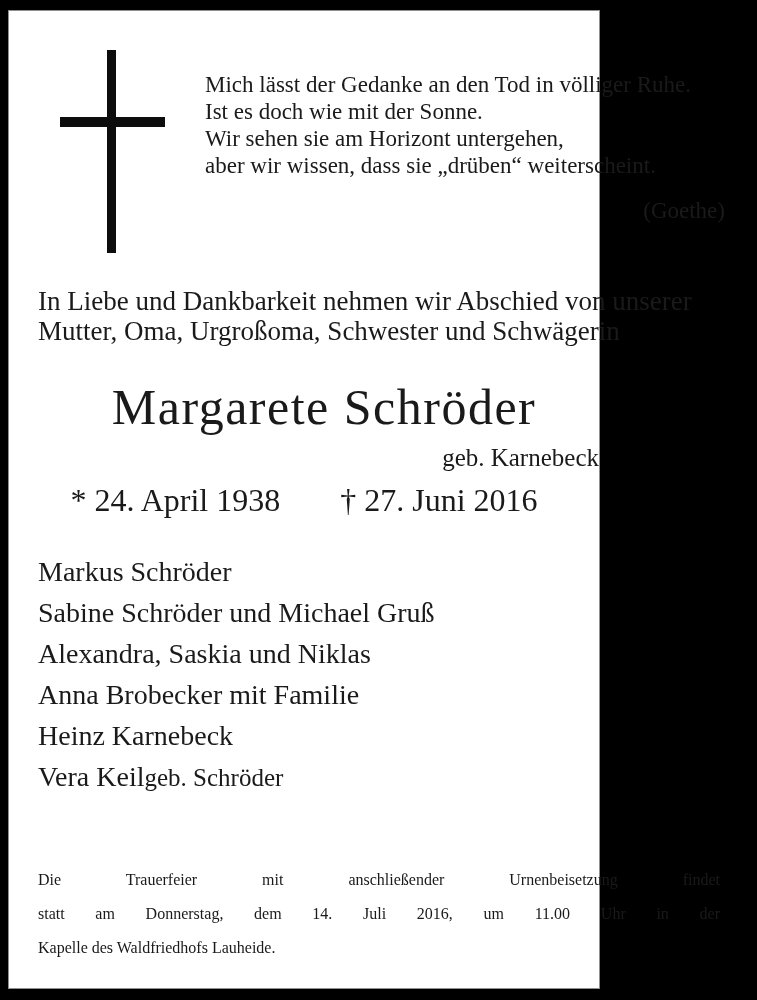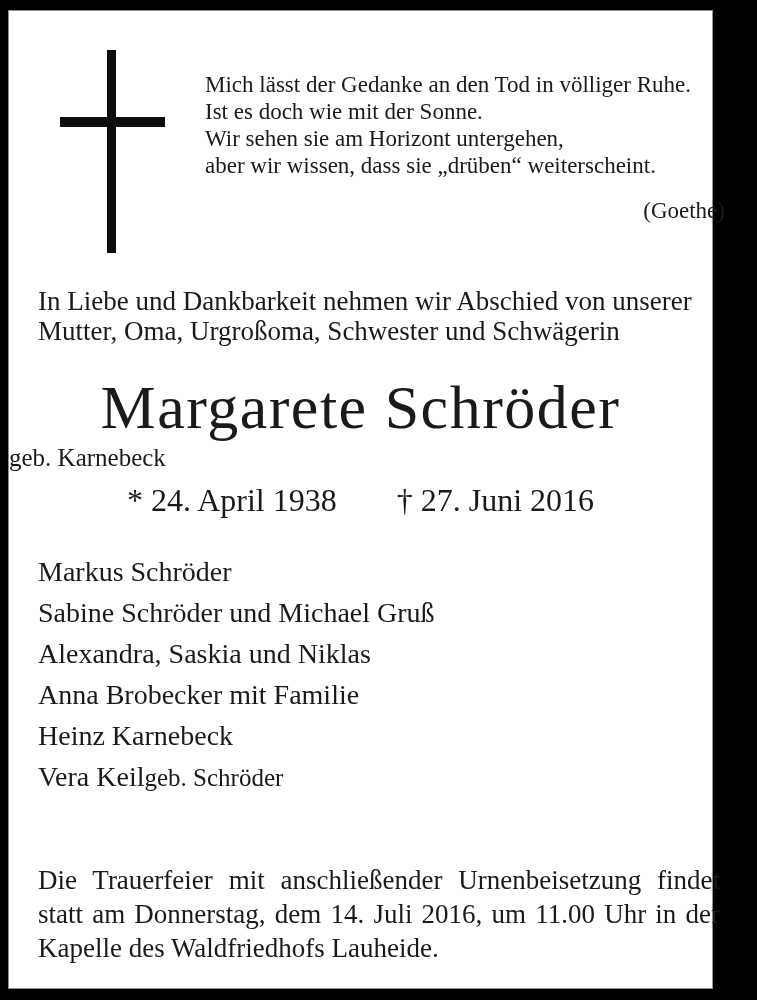--- a/index.html
+++ b/index.html
@@ -8,21 +8,21 @@
     width: 757px;
     height: 1000px;
     background: #000000;
     overflow: hidden;
     font-family: "Liberation Serif", serif;
   }
   .card {
     position: absolute;
     left: 8px;
     top: 10px;
-    width: 705px;
+    width: 592px;
     height: 979px;
     box-sizing: border-box;
     background: #ffffff;
     border: 1px solid #8f8f8f;
     color: #1a1a1a;
   }
   .cross {
     position: absolute;
     left: 51px;
     top: 39px;
@@ -49,32 +49,33 @@
     line-height: 30px;
     white-space: nowrap;
   }
   .name {
     position: absolute;
     left: 0;
     top: 365px;
     width: 100%;
     margin: 0;
     text-align: center;
-    font-size: 62px;
+    font-size: 50px;
     font-weight: normal;
     letter-spacing: 1.5px;
     line-height: 62px;
     white-space: nowrap;
+    padding-left: 20px;
   }
   .maiden {
     position: absolute;
     left: 0;
     top: 432px;
     width: 100%;
-    text-align: left;
+    text-align: right;
     font-size: 25px;
     line-height: 30px;
   }
   .dates {
     position: absolute;
     left: 0;
     top: 473px;
     width: 100%;
     text-align: center;
     font-size: 32px;
@@ -95,21 +96,21 @@
   }
   .mourner-suffix {
     font-size: 25px;
     margin-left: 0;
   }
   .funeral {
     position: absolute;
     left: 29px;
     top: 852px;
     width: 682px;
-    font-size: 27px;
+    font-size: 16px;
     line-height: 34px;
   }
   .jline {
     text-align: justify;
     text-align-last: justify;
     white-space: nowrap;
   }
 </style>
 </head>
 <body>

